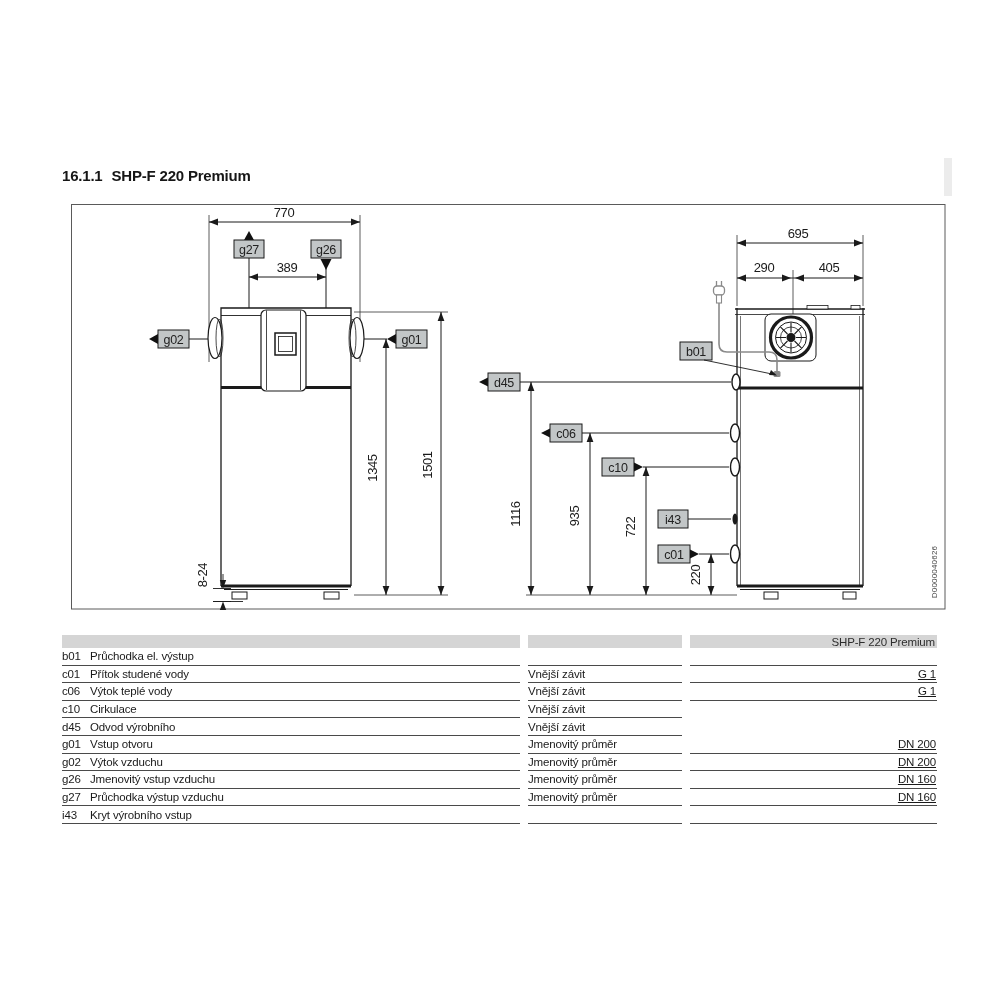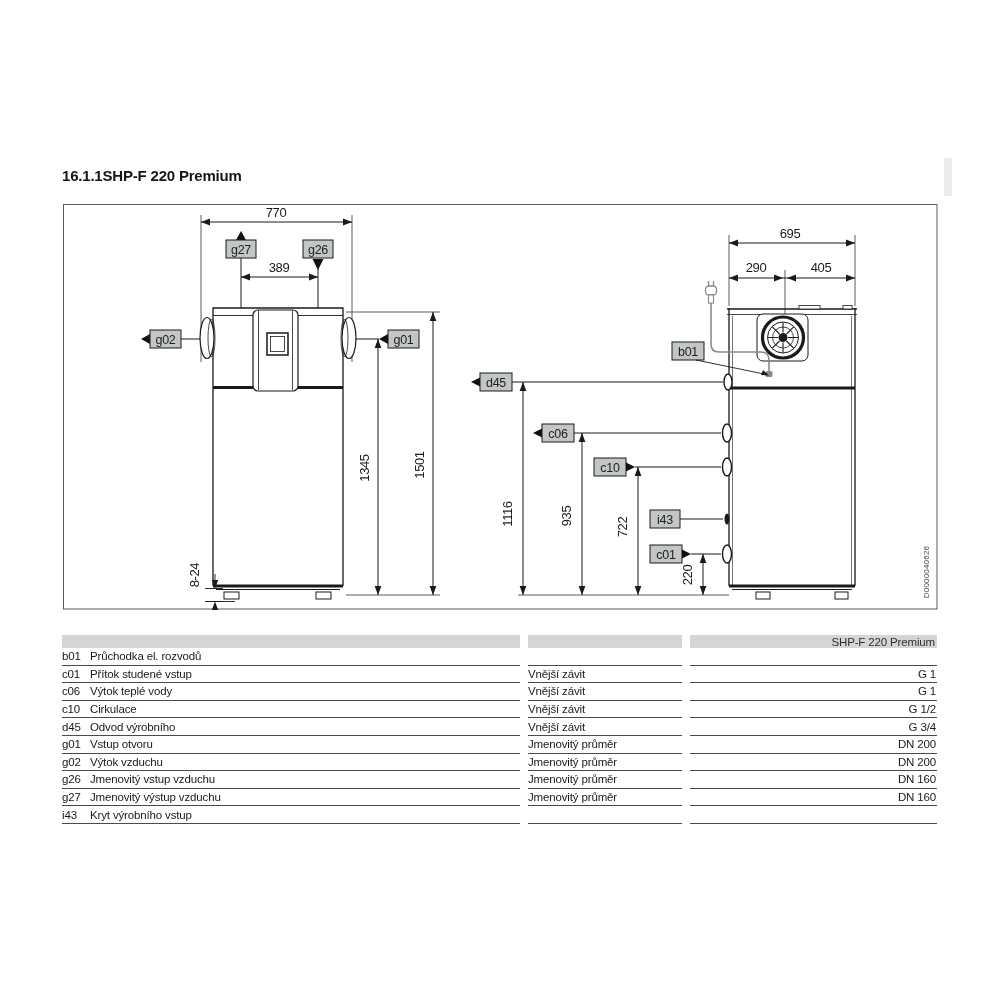--- a/index.html
+++ b/index.html
@@ -3,39 +3,39 @@
 <meta charset="utf-8">
 <style>
   html,body{margin:0;padding:0;}
   body{
     width:1000px;height:1000px;position:relative;background:#ffffff;
     font-family:"Liberation Sans",sans-serif;overflow:hidden;color:#1a1a1a;
   }
   .abs{position:absolute;}
   
   #heading{left:62px;top:167px;font-size:15px;font-weight:bold;letter-spacing:-0.2px;color:#161616;white-space:nowrap;}
-  #heading .num{}
+  #heading .num{margin-right:9px;}
   
   #page-marker{left:944px;top:158px;width:8px;height:38px;background:#ececec;}
   
-  #drawing{left:63px;top:204px;width:758px;height:406px;}
+  #drawing{left:71px;top:204px;width:758px;height:406px;}
   svg text{font-family:"Liberation Sans",sans-serif;fill:#1a1a1a;}
   .dimtxt{font-size:13px;letter-spacing:-0.4px;}
   .lbltxt{font-size:12.5px;fill:#222;letter-spacing:-0.3px;}
   .wm{font-size:8px;fill:#444;letter-spacing:0.2px;}
   
   #conn-table{left:62px;top:635px;width:875px;font-size:11.5px;letter-spacing:-0.15px;}
   .trow{display:grid;grid-template-columns:458px 8px 154px 8px 247px;}
   .thead-row{height:13px;}
   .thead-row .hc{background:#d5d5d5;height:13px;}
   .thead-row .hc3{display:flex;align-items:center;justify-content:flex-end;padding-right:2px;font-size:11.5px;color:#2e2e2e;}
   .drow{height:17.6px;}
   .drow .cell{border-bottom:1.7px solid #4a4a4a;display:flex;align-items:flex-start;padding-top:2.2px;box-sizing:border-box;overflow:hidden;}
   .drow .c1 .code{width:28px;flex:0 0 28px;}
-  .drow .c3{justify-content:flex-end;padding-right:1px;}
+  .drow .c3{justify-content:flex-end;padding-right:1px;text-decoration:underline;}
   .gapcell{border:none;}
 </style>
 </head>
 <body>
 
 <div class="abs" id="heading">
   <span class="num">16.1.1</span><span>SHP-F 220 Premium</span>
 </div>
 
 <div class="abs" id="page-marker"></div>
@@ -258,31 +258,31 @@
     <div class="hc"></div>
     <div></div>
     <div class="hc hc3">
         <span>SHP-F 220 Premium</span>
       </div>
   </div>
 
   <div class="trow drow">
     <div class="cell c1">
         <span class="code">b01</span>
-        <span>Průchodka el. rozvodů</span>
+        <span>Průchodka el. výstup</span>
       </div>
     <div class="gapcell"></div>
     <div class="cell c2"></div>
     <div class="gapcell"></div>
     <div class="cell c3"></div>
   </div>
   <div class="trow drow">
     <div class="cell c1">
         <span class="code">c01</span>
-        <span>Přítok studené vstup</span>
+        <span>Přítok studené vody</span>
       </div>
     <div class="gapcell"></div>
     <div class="cell c2">Vnější závit</div>
     <div class="gapcell"></div>
     <div class="cell c3">G 1</div>
   </div>
   <div class="trow drow">
     <div class="cell c1">
         <span class="code">c06</span>
         <span>Výtok teplé vody</span>
@@ -293,31 +293,29 @@
     <div class="cell c3">G 1</div>
   </div>
   <div class="trow drow">
     <div class="cell c1">
         <span class="code">c10</span>
         <span>Cirkulace</span>
       </div>
     <div class="gapcell"></div>
     <div class="cell c2">Vnější závit</div>
     <div class="gapcell"></div>
-    <div class="cell c3">G 1/2</div>
   </div>
   <div class="trow drow">
     <div class="cell c1">
         <span class="code">d45</span>
         <span>Odvod výrobního</span>
       </div>
     <div class="gapcell"></div>
     <div class="cell c2">Vnější závit</div>
     <div class="gapcell"></div>
-    <div class="cell c3">G 3/4</div>
   </div>
   <div class="trow drow">
     <div class="cell c1">
         <span class="code">g01</span>
         <span>Vstup otvoru</span>
       </div>
     <div class="gapcell"></div>
     <div class="cell c2">Jmenovitý průměr</div>
     <div class="gapcell"></div>
     <div class="cell c3">DN 200</div>
@@ -338,21 +336,21 @@
         <span>Jmenovitý vstup vzduchu</span>
       </div>
     <div class="gapcell"></div>
     <div class="cell c2">Jmenovitý průměr</div>
     <div class="gapcell"></div>
     <div class="cell c3">DN 160</div>
   </div>
   <div class="trow drow">
     <div class="cell c1">
         <span class="code">g27</span>
-        <span>Jmenovitý výstup vzduchu</span>
+        <span>Průchodka výstup vzduchu</span>
       </div>
     <div class="gapcell"></div>
     <div class="cell c2">Jmenovitý průměr</div>
     <div class="gapcell"></div>
     <div class="cell c3">DN 160</div>
   </div>
   <div class="trow drow">
     <div class="cell c1">
         <span class="code">i43</span>
         <span>Kryt výrobního vstup</span>

